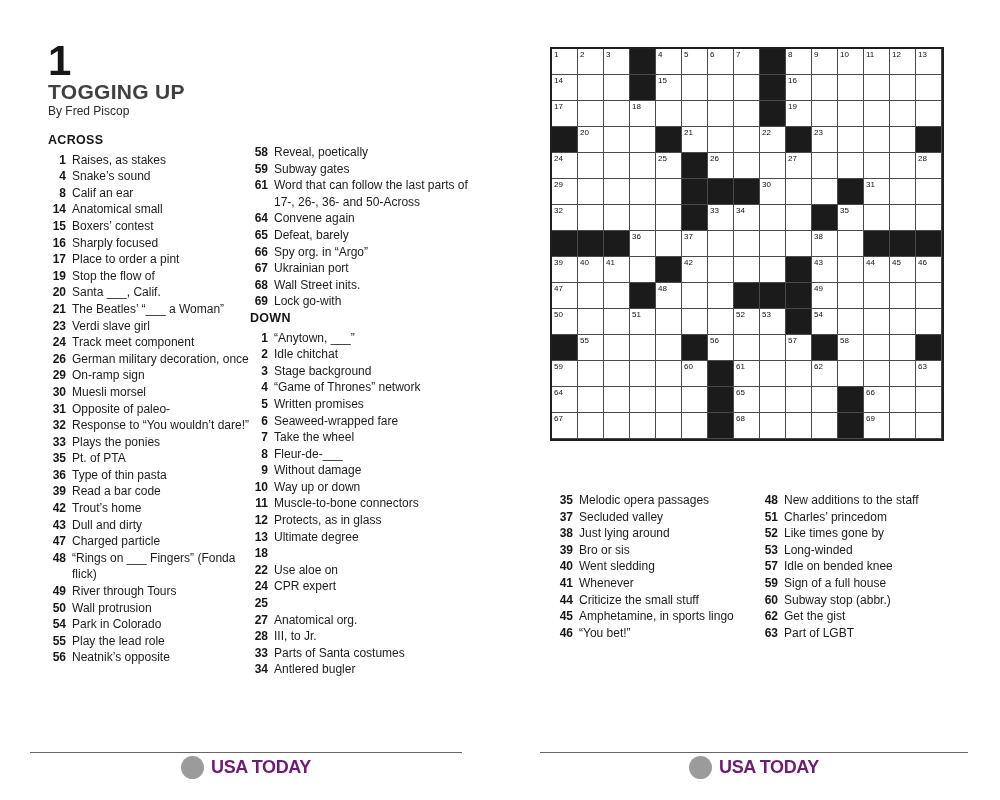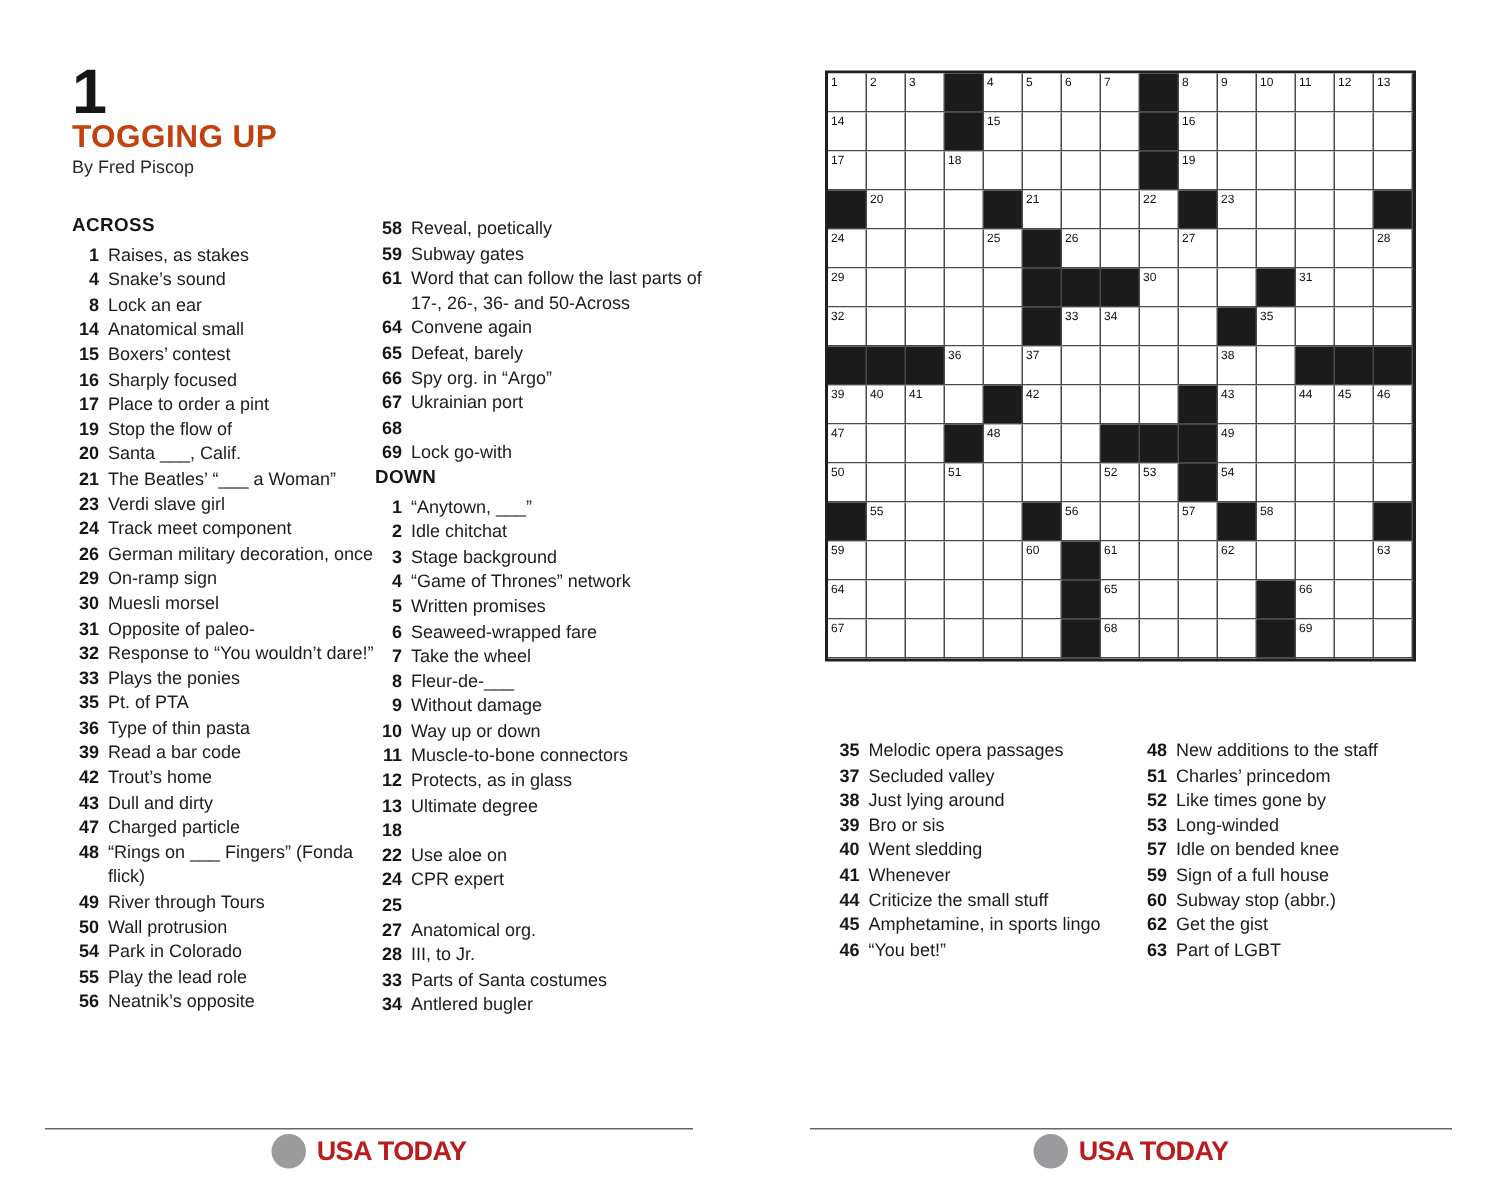--- a/index.html
+++ b/index.html
@@ -4,26 +4,26 @@
 <style>
   html,body{margin:0;padding:0;background:#ffffff;}
   .canvas{position:relative;width:1000px;height:800px;background:#ffffff;
           font-family:"Liberation Sans", sans-serif;color:#1c1c1c;overflow:hidden;}
   .page{position:absolute;top:0;height:800px;}
   .page-left{left:0;width:500px;}
   .page-right{left:500px;width:500px;}
 
   
   .puzzle-number{position:absolute;left:48px;top:40px;font-size:42px;font-weight:800;line-height:1;color:#161616;}
-  .puzzle-title{position:absolute;left:48px;top:80px;margin:0;font-size:21px;font-weight:800;letter-spacing:.3px;color:#c2410c;text-align:center;}
+  .puzzle-title{position:absolute;left:48px;top:80px;margin:0;font-size:21px;font-weight:800;letter-spacing:.3px;color:#404040;text-align:center;}
   .byline{position:absolute;left:48px;top:104px;font-size:12px;color:#2a2a2a;}
 
   
   .clue-col{position:absolute;font-size:12px;line-height:16.6px;}
-  .col1{left:48px;top:142px;width:202px;}
+  .col1{left:48px;top:132px;width:202px;}
   .col2{left:250px;top:144px;width:218px;}
   .rcol1{left:55px;top:492px;width:206px;}
   .rcol2{left:260px;top:492px;width:208px;}
   .clue-header{font-weight:800;font-size:12.5px;letter-spacing:.3px;margin-bottom:3px;color:#161616;}
   .down-header{}
   .clue{display:flex;}
   .clue-num{width:18px;min-width:18px;text-align:right;font-weight:700;margin-right:6px;color:#161616;}
   .clue-text{flex:1;}
 
   
@@ -35,21 +35,21 @@
   .cell-num{position:absolute;top:1px;left:2px;font-size:8px;line-height:9px;color:#111111;}
 
   
   .footer-rule{position:absolute;top:752px;height:1px;background:var(--rule,#666666);}
   .page-left .footer-rule{left:30px;width:432px;}
   .page-right .footer-rule{left:40px;width:428px;}
   .footer-logo{position:absolute;top:756px;display:flex;align-items:center;justify-content:center;gap:7px;}
   .page-left .footer-logo{left:30px;width:432px;}
   .page-right .footer-logo{left:40px;width:428px;}
   .logo-circle{width:23px;height:23px;border-radius:50%;background:var(--logo-circle,#9b9b9d);display:inline-block;}
-  .logo-text{font-size:18px;font-weight:800;letter-spacing:-.4px;color:#b91c1c;}
+  .logo-text{font-size:18px;font-weight:800;letter-spacing:-.4px;color:#701a75;}
 </style>
 </head>
 <body>
 
 <div class="canvas">
 
   <section class="page page-left">
     <div class="puzzle-number">1</div>
     <h1 class="puzzle-title">TOGGING UP</h1>
     <div class="byline">By Fred Piscop</div>
@@ -60,21 +60,21 @@
           <div class="clue">
             <span class="clue-num">1</span>
             <span class="clue-text">Raises, as stakes</span>
           </div>
           <div class="clue">
             <span class="clue-num">4</span>
             <span class="clue-text">Snake’s sound</span>
           </div>
           <div class="clue">
             <span class="clue-num">8</span>
-            <span class="clue-text">Lock an ear</span>
+            <span class="clue-text">Calif an ear</span>
           </div>
           <div class="clue">
             <span class="clue-num">14</span>
             <span class="clue-text">Anatomical small</span>
           </div>
           <div class="clue">
             <span class="clue-num">15</span>
             <span class="clue-text">Boxers’ contest</span>
           </div>
           <div class="clue">
@@ -205,20 +205,21 @@
           <div class="clue">
             <span class="clue-num">66</span>
             <span class="clue-text">Spy org. in “Argo”</span>
           </div>
           <div class="clue">
             <span class="clue-num">67</span>
             <span class="clue-text">Ukrainian port</span>
           </div>
           <div class="clue">
             <span class="clue-num">68</span>
+            <span class="clue-text">Wall Street inits.</span>
           </div>
           <div class="clue">
             <span class="clue-num">69</span>
             <span class="clue-text">Lock go-with</span>
           </div>
         </div>
       <div class="clue-header down-header">DOWN</div>
       <div class="clue-list">
           <div class="clue">
             <span class="clue-num">1</span>

